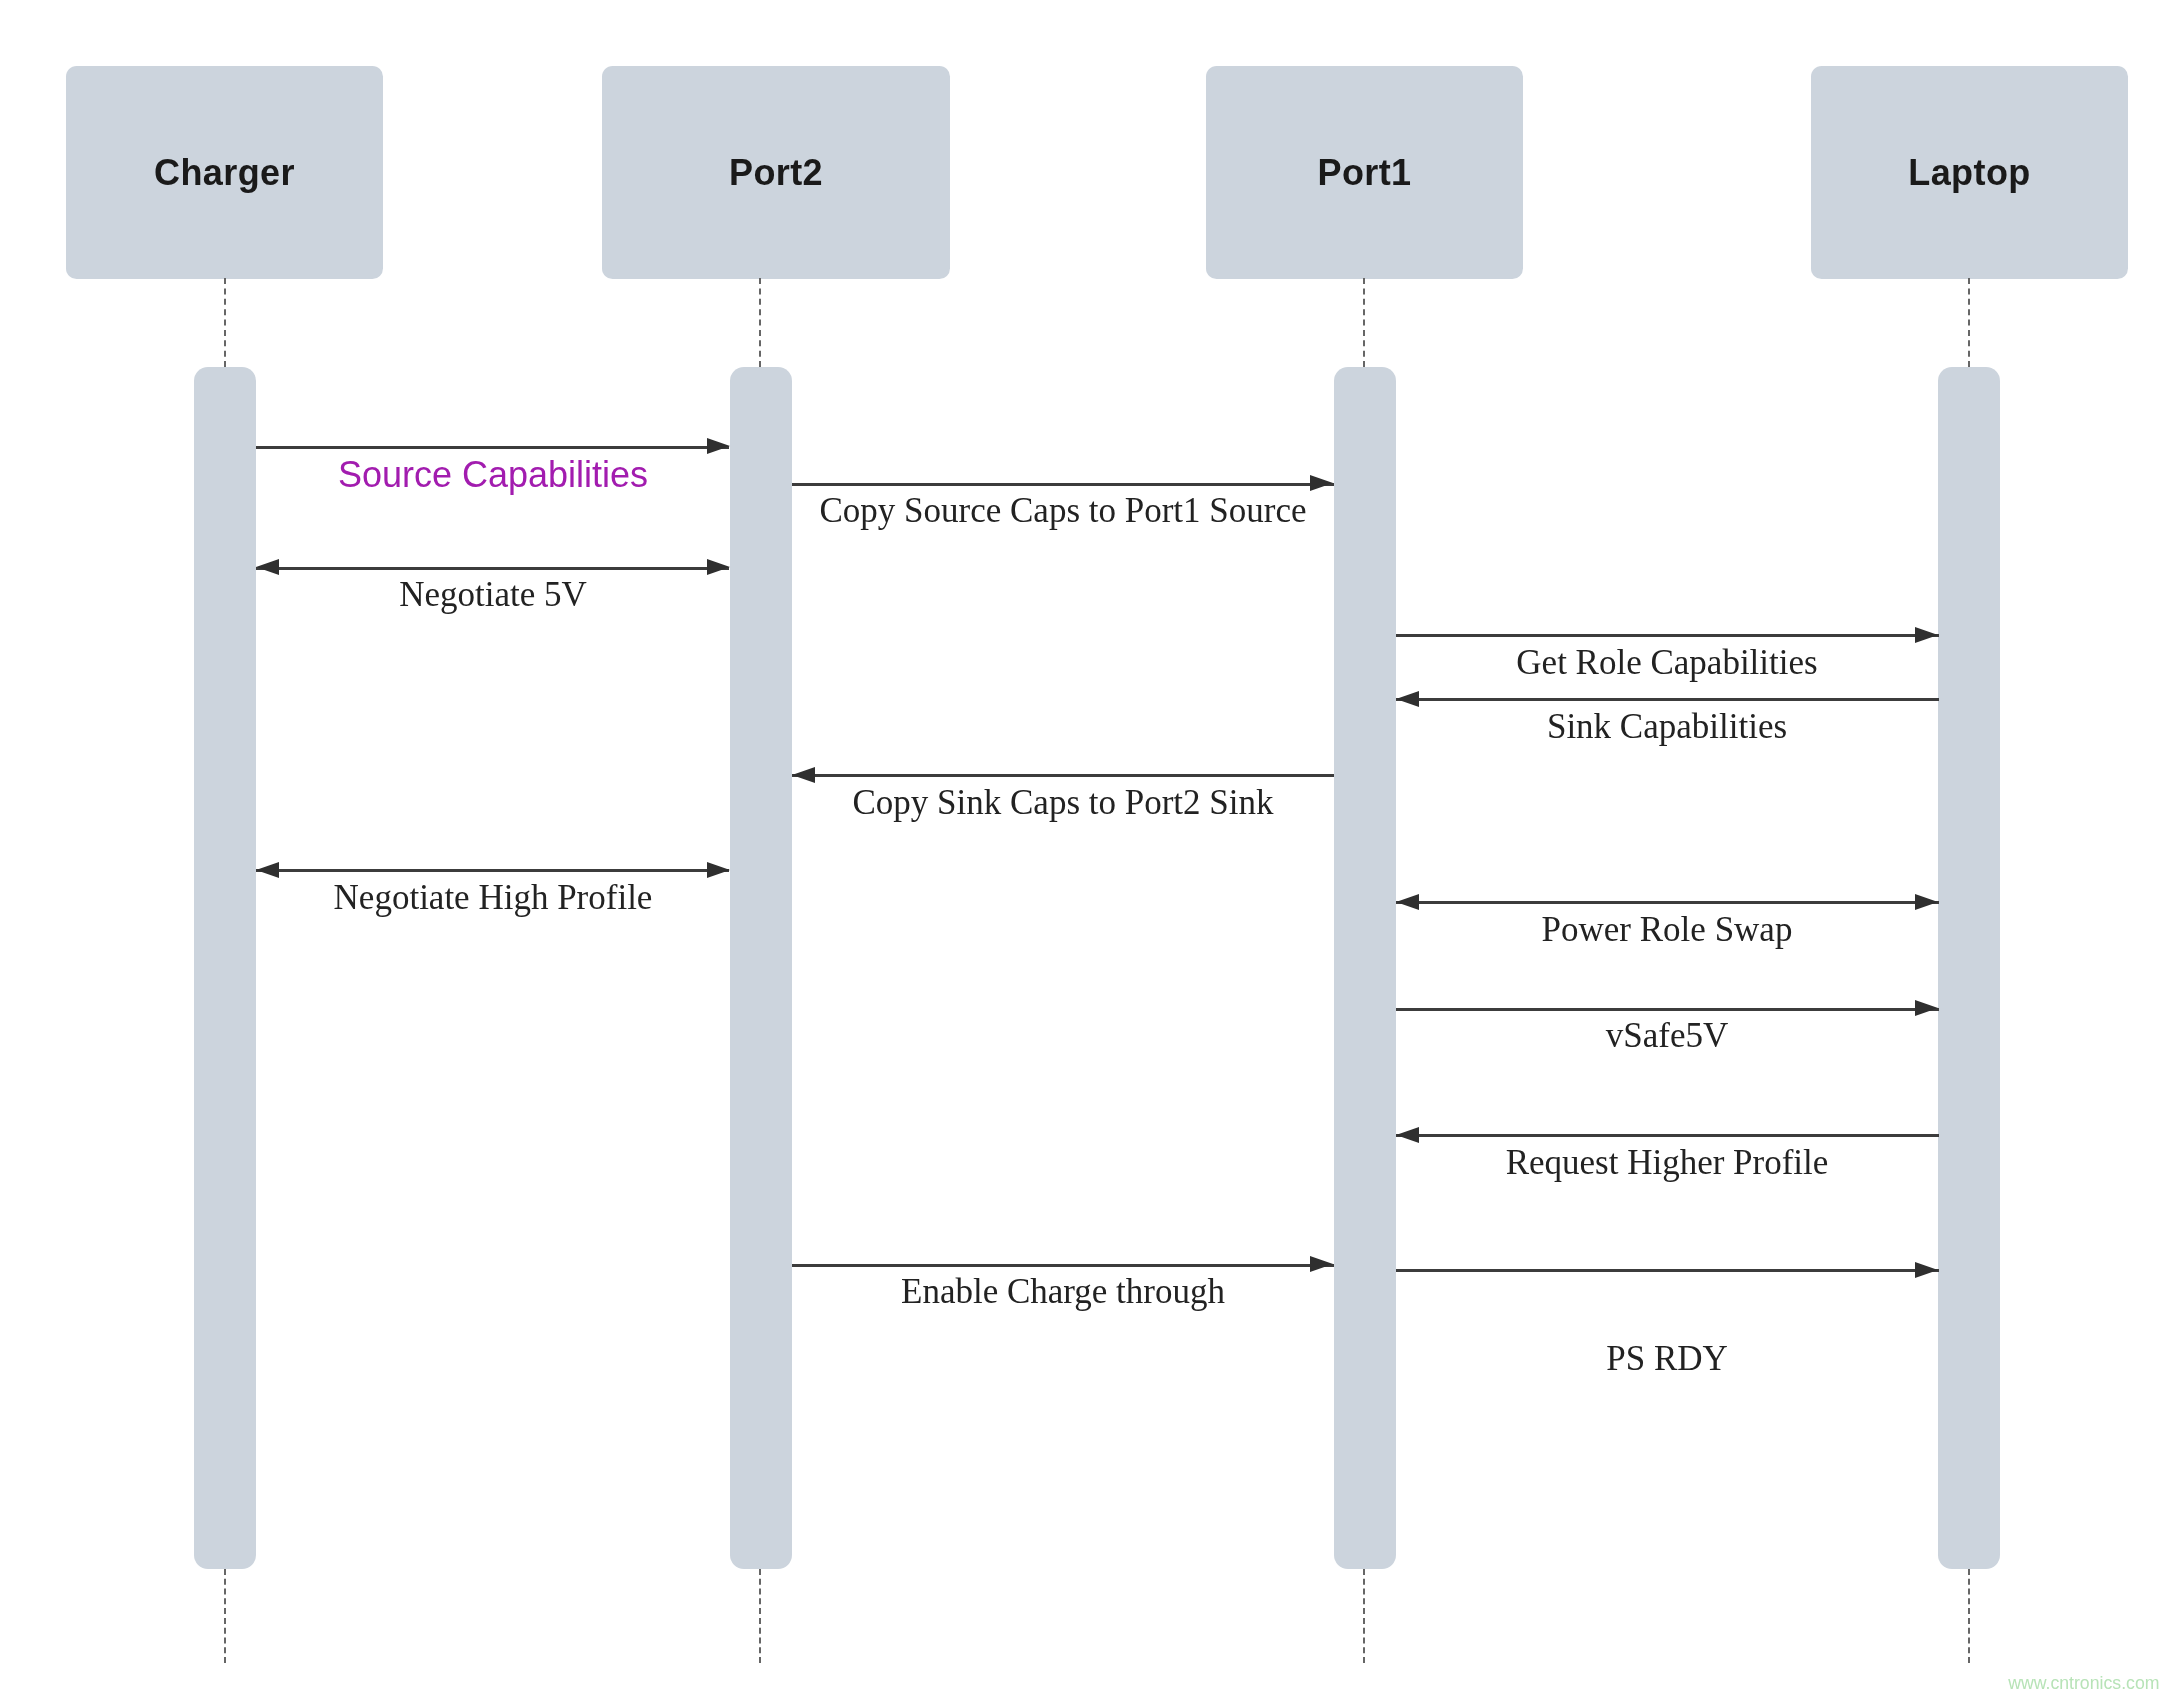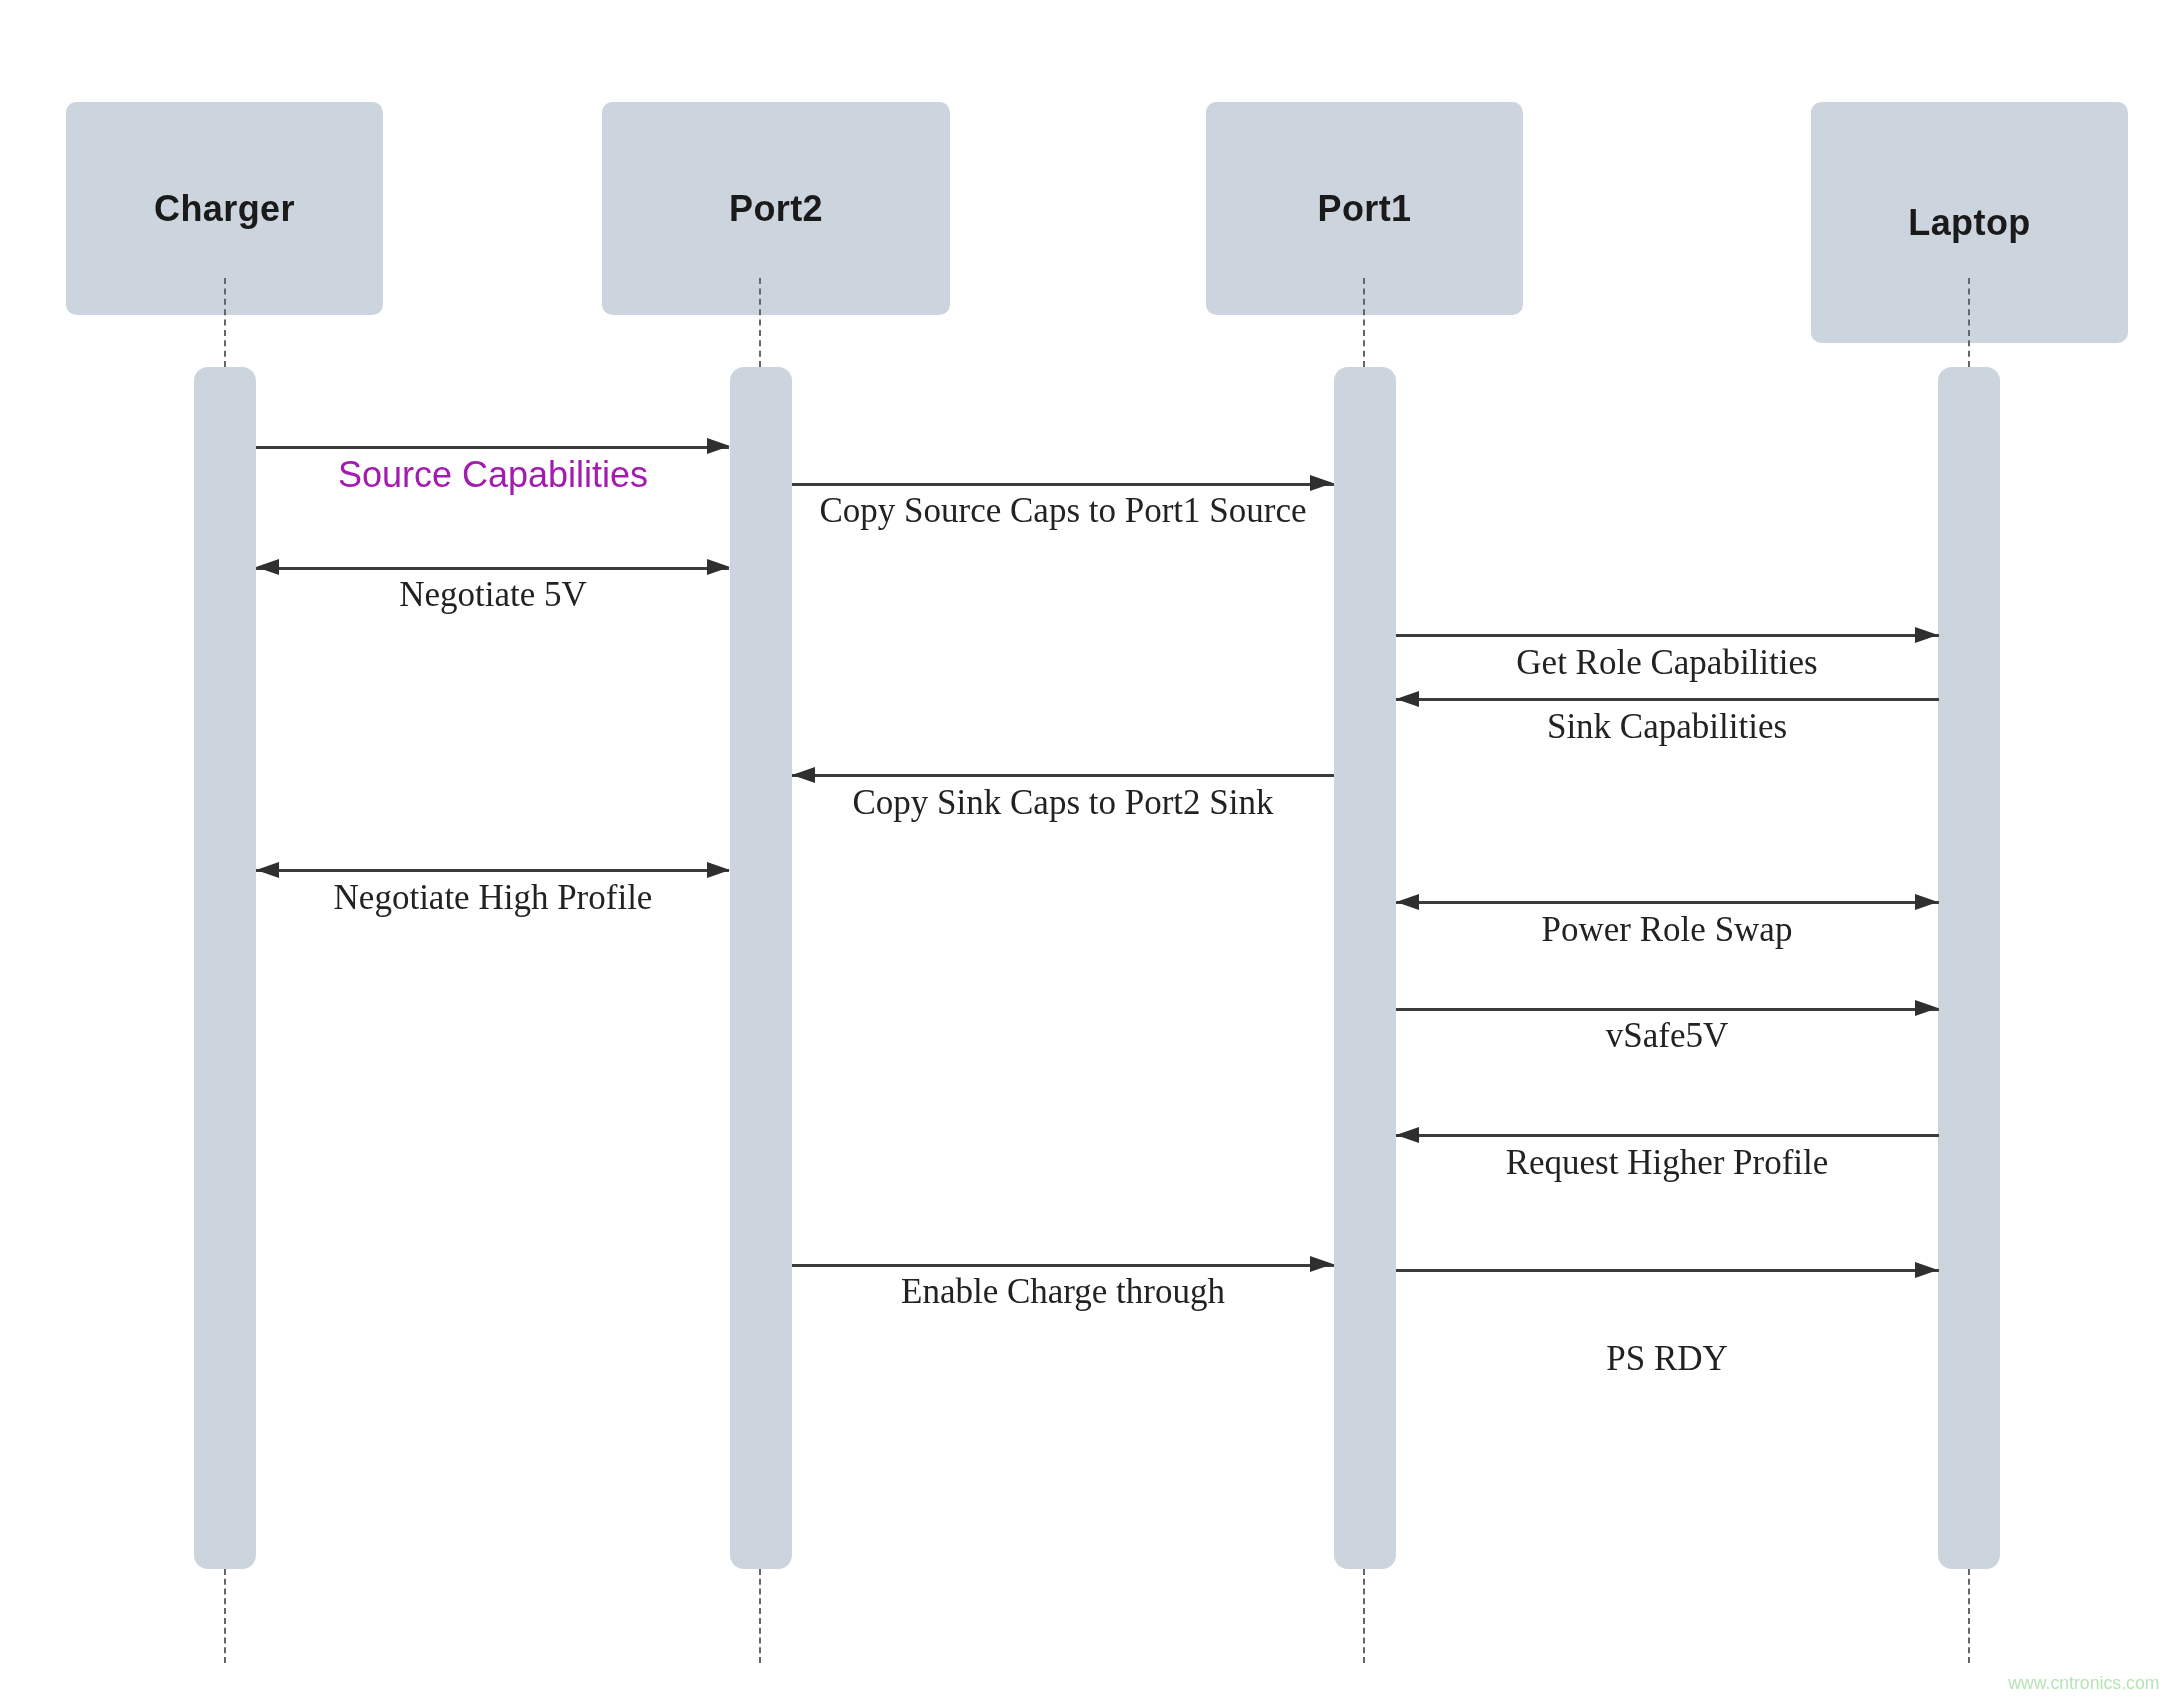--- a/index.html
+++ b/index.html
@@ -19,21 +19,20 @@
     position: absolute;
     background: var(--actor-fill, #ccd4dd);
     border-radius: 10.6px;
     display: flex;
     align-items: center;
     justify-content: center;
     font-weight: bold;
     font-size: 36px;
     color: var(--text, #1a1a1a);
     letter-spacing: 0.4px;
-    margin-top: 36px;
   }
   .lifeline-dash {
     position: absolute;
     width: 0;
     border-left: 2.7px dashed var(--lifeline, #666666);
   }
   .activation {
     position: absolute;
     background: var(--activation-fill, #ccd4dd);
     border-radius: 14px;
@@ -90,21 +89,21 @@
       <div class="activation" style="left: 194px; top: 367px; width: 62px; height: 1202px;"></div>
       <div class="lifeline-dash" style="left: 224px; top: 1569px; height: 94px;"></div>
       <div class="actor-box" style="left: 602px; top: 66px; width: 348px; height: 213px;">Port2</div>
       <div class="lifeline-dash" style="left: 759px; top: 278px; height: 89px;"></div>
       <div class="activation" style="left: 730px; top: 367px; width: 62px; height: 1202px;"></div>
       <div class="lifeline-dash" style="left: 759px; top: 1569px; height: 94px;"></div>
       <div class="actor-box" style="left: 1206px; top: 66px; width: 317px; height: 213px;">Port1</div>
       <div class="lifeline-dash" style="left: 1363px; top: 278px; height: 89px;"></div>
       <div class="activation" style="left: 1334px; top: 367px; width: 62px; height: 1202px;"></div>
       <div class="lifeline-dash" style="left: 1363px; top: 1569px; height: 94px;"></div>
-      <div class="actor-box" style="left: 1811px; top: 66px; width: 317px; height: 241px; text-align: right;">Laptop</div>
+      <div class="actor-box" style="left: 1811px; top: 66px; width: 317px; height: 213px; text-align: right;">Laptop</div>
       <div class="lifeline-dash" style="left: 1968px; top: 278px; height: 89px;"></div>
       <div class="activation" style="left: 1938px; top: 367px; width: 62px; height: 1202px;"></div>
       <div class="lifeline-dash" style="left: 1968px; top: 1569px; height: 94px;"></div>
       <div class="msg-line" style="left: 256px; top: 446px; width: 473px;"></div>
       <div class="arrow arrow-right" style="left: 707px; top: 438px;"></div>
       <div class="msg-label sans" style="left: 493px; top: 454px;">Source Capabilities</div>
       <div class="msg-line" style="left: 792px; top: 483px; width: 542px;"></div>
       <div class="arrow arrow-right" style="left: 1310px; top: 475px;"></div>
       <div class="msg-label" style="left: 1063px; top: 491px;">Copy Source Caps to Port1 Source</div>
       <div class="msg-line" style="left: 256px; top: 567px; width: 473px;"></div>

